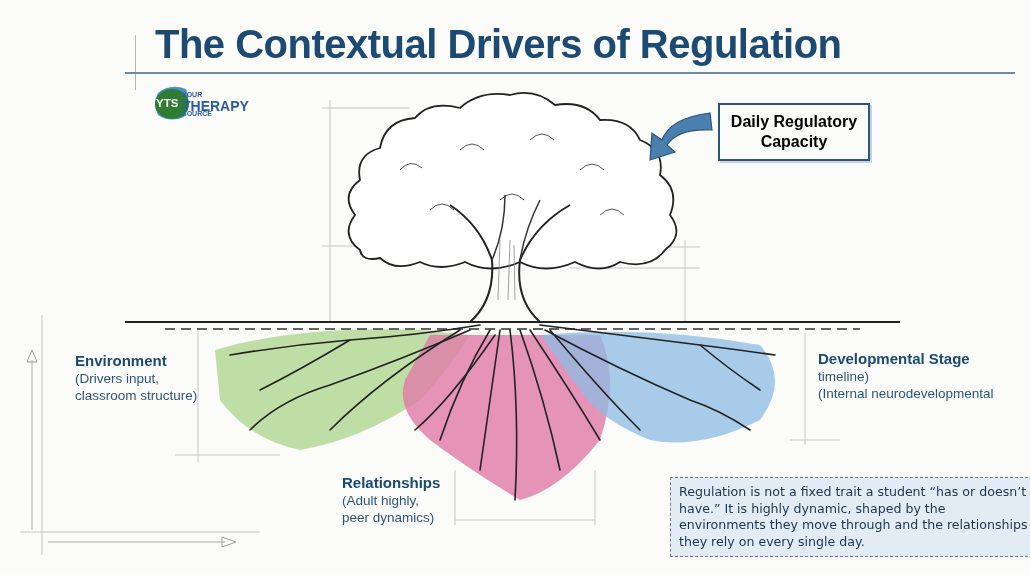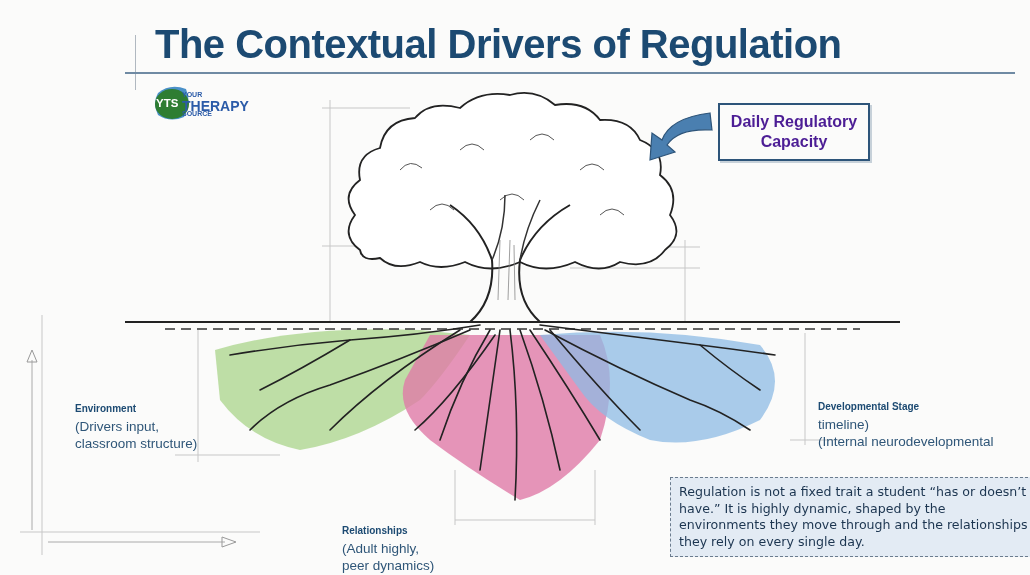--- a/index.html
+++ b/index.html
@@ -4,22 +4,22 @@
 <style>
   html, body { margin:0; padding:0; }
   body { width:1030px; height:575px; background:#fbfbfa; position:relative; overflow:hidden; font-family:"Liberation Sans", sans-serif; }
   .abs { position:absolute; }
   #title { left:155px; top:22px; font-size:40px; font-weight:bold; color:#1c4a72; letter-spacing:-0.5px; white-space:nowrap; }
   #title-rule { left:125px; top:72px; width:890px; height:2px; background:#6f8aa3; }
   #title-tick { left:135px; top:35px; width:1px; height:55px; background:#b0b8c0; }
   #logo { left:152px; top:83px; width:100px; height:40px; }
   .logo-text { position:absolute; left:30px; color:#2b5ba8; font-weight:bold; line-height:1; }
   #callout { left:718px; top:103px; width:148px; height:54px; border:2px solid #2d5479; box-shadow: 2px 2px 0 -0px rgba(45,84,121,0.25); display:flex; flex-direction:column; align-items:center; justify-content:center; }
-  #callout span { font-size:16px; font-weight:bold; color:#4c1d95; line-height:20px; }
-  .label-title { font-size:10px; font-weight:bold; color:#1c4a72; line-height:18px;margin-top:48px; }
+  #callout span { font-size:16px; font-weight:bold; color:#000000; line-height:20px; }
+  .label-title { font-size:15px; font-weight:bold; color:#1c4a72; line-height:18px; }
   .label-sub { font-size:13.5px; color:#2f5678; line-height:17px; }
   #note { left:670px; top:477px; width:373px; height:80px; background:#e3ebf4; border:1.5px dashed #6b7c8e; padding:6px 8px; box-sizing:border-box; font-family:"DejaVu Sans", sans-serif; font-size:12.6px; color:#1c3550; line-height:16.5px; }
   svg { position:absolute; left:0; top:0; }
 </style>
 </head>
 <body>
 
 <svg width="1030" height="575">
 
   <g stroke="#c7c7c7" stroke-width="1" fill="none">

